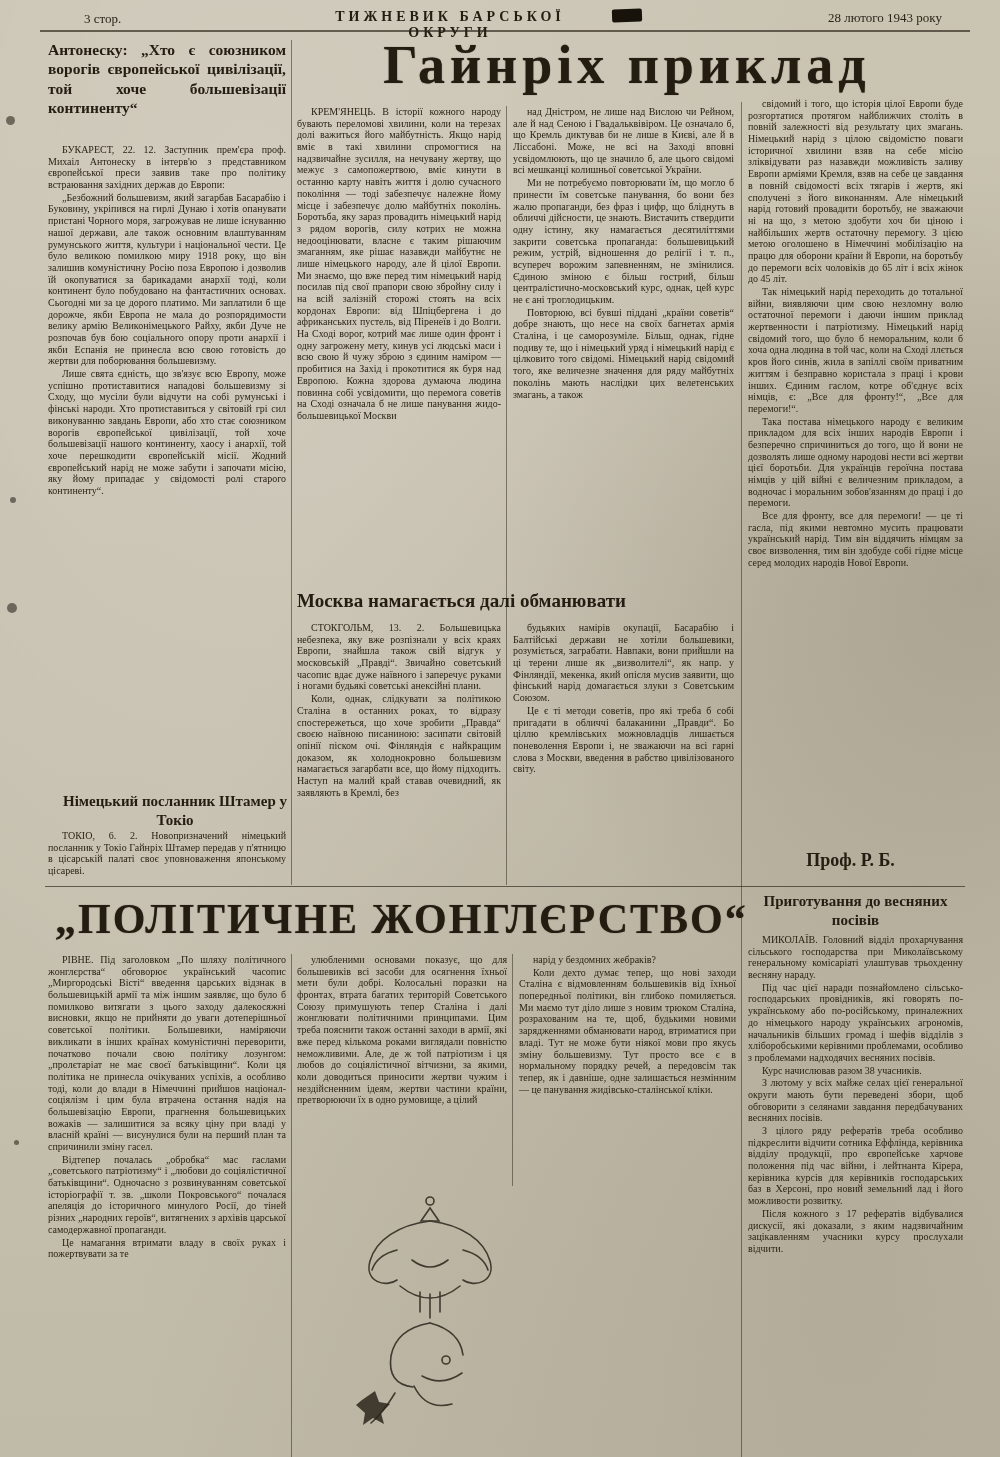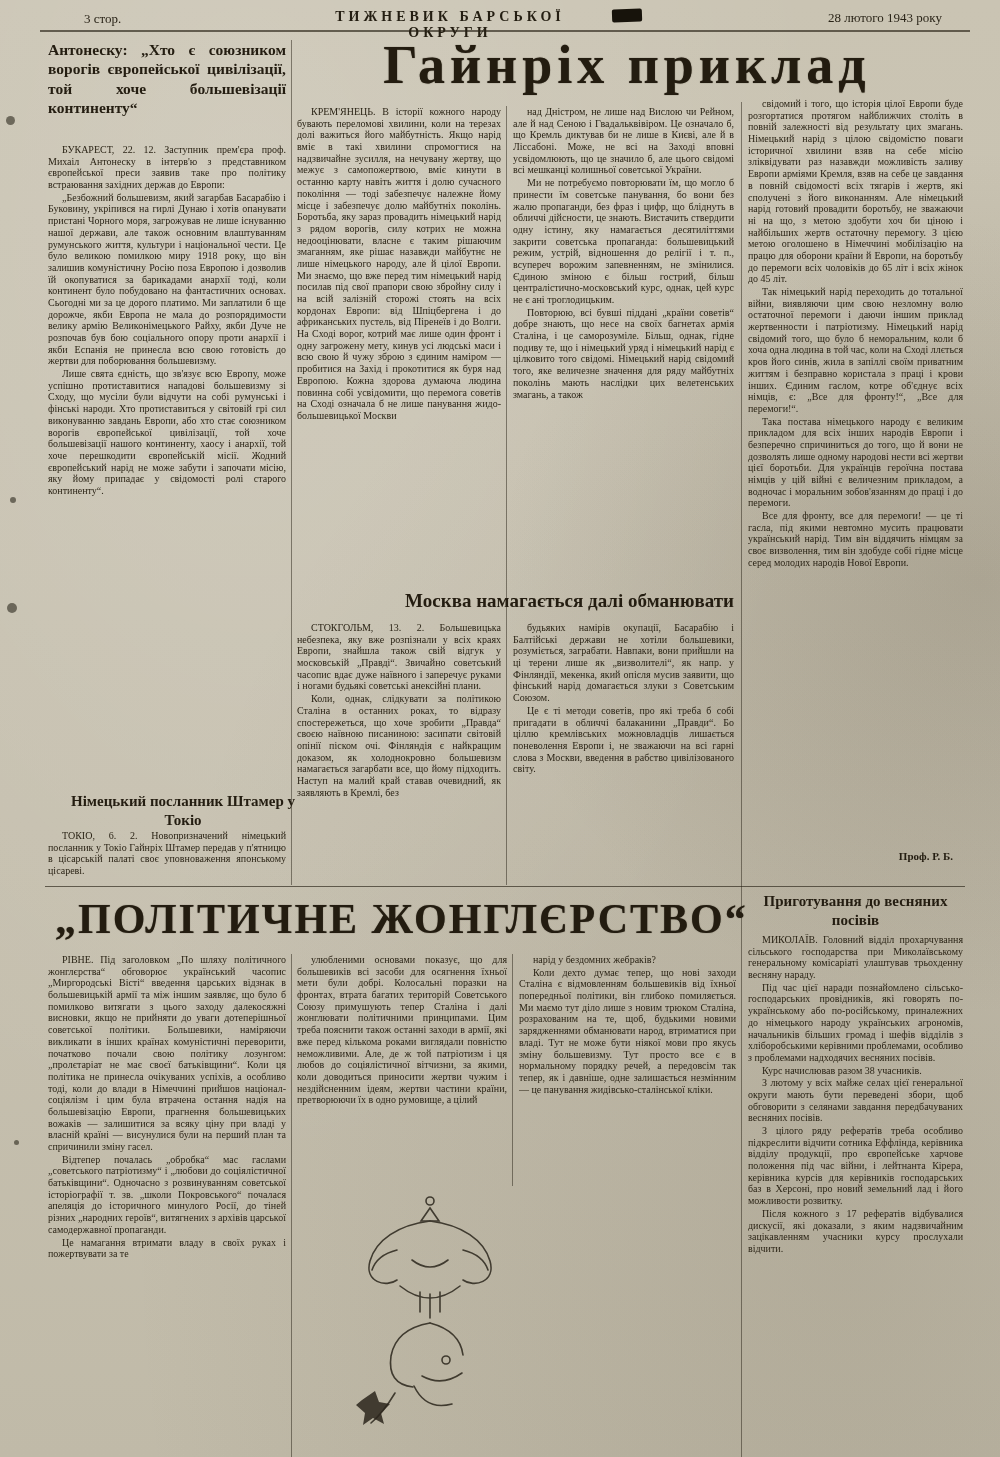--- a/index.html
+++ b/index.html
@@ -15,26 +15,26 @@
   }
   .abs{position:absolute;font-family:Liberation Serif, serif;}
   .hdr-small{font-size:13px;color:#2a2418;}
   .masthead{font-weight:bold;font-size:14px;letter-spacing:4px;text-align:center;color:#241e12;}
   .rule-h{background:rgba(40,34,22,0.65);height:2px;}
   .rule-v{background:rgba(40,34,22,0.5);width:1px;}
   .headline-xl{font-weight:bold;text-align:center;font-size:54px;letter-spacing:5px;color:#231c10;
     text-shadow:0 0 1px rgba(35,28,16,0.7);white-space:nowrap;}
   .headline-lg{font-weight:bold;text-align:center;font-size:42px;letter-spacing:2px;color:#231c10;
     text-shadow:0 0 1px rgba(35,28,16,0.6);white-space:nowrap;}
-  .headline-md{font-weight:bold;text-align:right;font-size:19px;color:#241d11;}
+  .headline-md{font-weight:bold;text-align:left;font-size:19px;color:#241d11;}
   .headline-sm{font-weight:bold;font-size:15.5px;line-height:1.25;text-align:justify;color:#241d11;}
   .headline-sm-c{font-weight:bold;font-size:15px;line-height:1.25;text-align:center;color:#241d11;}
   .body-col{font-size:10px;line-height:1.17;text-align:justify;overflow:hidden;color:#2b2416;}
   .body-col p{margin:0 0 1px 0;text-indent:14px;}
-  .byline{font-weight:bold;font-size:11px;text-align:right;color:#241d11;}
+  .byline{font-weight:bold;font-size:18px;text-align:center;color:#241d11;}
   .caption{font-size:17px;line-height:1.55;text-align:center;color:#241d11;}
   .speck{position:absolute;background:rgba(30,25,15,0.55);border-radius:50%;}
   .blob{position:absolute;background:#17130b;border-radius:2px;}
 </style>
 </head>
 <body>
 
 <div class="page">
 
   <div class="speck" style="left:6px;top:116px;width:9px;height:9px;"></div>
@@ -48,21 +48,21 @@
   <div class="abs hdr-small" style="right:58px;top:10px;">28 лютого 1943 року</div>
   <div class="abs rule-h" style="left:40px;right:30px;top:30px;"></div>
 
   <div class="abs headline-sm" style="left:48px;top:40px;width:238px;">Антонеску: „Хто є союзником ворогів європейської цивілізації, той хоче большевізації континенту“</div>
   <div class="abs body-col" style="left:48px;top:144px;width:238px;height:640px;">
       <p>БУКАРЕСТ, 22. 12. Заступник прем'єра проф. Михаіл Антонеску в інтерв'ю з представником європейської преси заявив таке про політику встраювання західних держав до Европи:</p>
       <p>„Безбожний большевизм, який загарбав Басарабію і Буковину, укріпився на гирлі Дунаю і хотів опанувати пристані Чорного моря, загрожував не лише існуванню нашої держави, але також основним влаштуванням румунського життя, культури і національної чести. Це було великою помилкою миру 1918 року, що він залишив комуністичну Росію поза Европою і дозволив їй окопуватися за барикадами анархії тоді, коли континент було побудовано на фантастичних основах. Сьогодні ми за це дорого платимо. Ми заплатили б ще дорожче, якби Европа не мала до розпорядимости велику армію Великонімецького Райху, якби Дуче не розпочав був бою соціального опору проти анархії і якби Еспанія не принесла всю свою готовість до жертви для поборювання большевизму.</p>
       <p>Лише свята єдність, що зв'язує всю Европу, може успішно протиставитися нападові большевизму зі Сходу, що мусіли були відчути на собі румунські і фінські народи. Хто протиставиться у світовій грі сил виконуванню завдань Европи, або хто стає союзником ворогів європейської цивілізації, той хоче большевізації нашого континенту, хаосу і анархії, той хоче перешкодити європейській місії. Жодний європейський нарід не може забути і започати місію, яку йому припадає у свідомості ролі старого континенту“.</p>
     </div>
 
-  <div class="abs headline-sm-c" style="left:64px;top:792px;width:238px;">Німецький посланник Штамер у Токіо</div>
+  <div class="abs headline-sm-c" style="left:56px;top:792px;width:238px;">Німецький посланник Штамер у Токіо</div>
   <div class="abs body-col" style="left:48px;top:830px;width:238px;height:54px;">
       <p>ТОКІО, 6. 2. Новопризначений німецький посланник у Токіо Гайнріх Штамер передав у п'ятницю в цісарській палаті своє уповноваження японському цісареві.</p>
     </div>
 
   <div class="abs rule-v" style="left:291px;top:40px;height:845px;"></div>
 
   <div class="abs headline-xl" style="left:292px;top:34px;width:670px;">Гайнріх приклад</div>
 
   <div class="abs body-col" style="left:297px;top:106px;width:204px;height:480px;">
       <p>КРЕМ'ЯНЕЦЬ. В історії кожного народу бувають переломові хвилини, коли на терезах долі важиться його майбутність. Якщо нарід вміє в такі хвилини спромогтися на надзвичайне зусилля, на нечувану жертву, що межує з самопожертвою, вміє кинути в останню карту навіть життя і долю сучасного покоління — тоді забезпечує належне йому місце і забезпечує долю майбутніх поколінь. Боротьба, яку зараз провадить німецький нарід з рядом ворогів, силу котрих не можна недооцінювати, власне є таким рішаючим змаганням, яке рішає назавжди майбутнє не лише німецького народу, але й цілої Европи. Ми знаємо, що вже перед тим німецький нарід посилав під свої прапори свою збройну силу і на всій залізній сторожі стоять на всіх кордонах Европи: від Шпіцбергена і до африканських пустель, від Піренеїв і до Волги. На Сході ворог, котрий має лише один фронт і одну загрожену мету, кинув усі людські маси і всю свою й чужу зброю з єдиним наміром — пробитися на Захід і прокотитися як буря над Европою. Кожна здорова думаюча людина повинна собі усвідомити, що перемога советів на Сході означала б не лише панування жидо-большевицької Москви</p>

